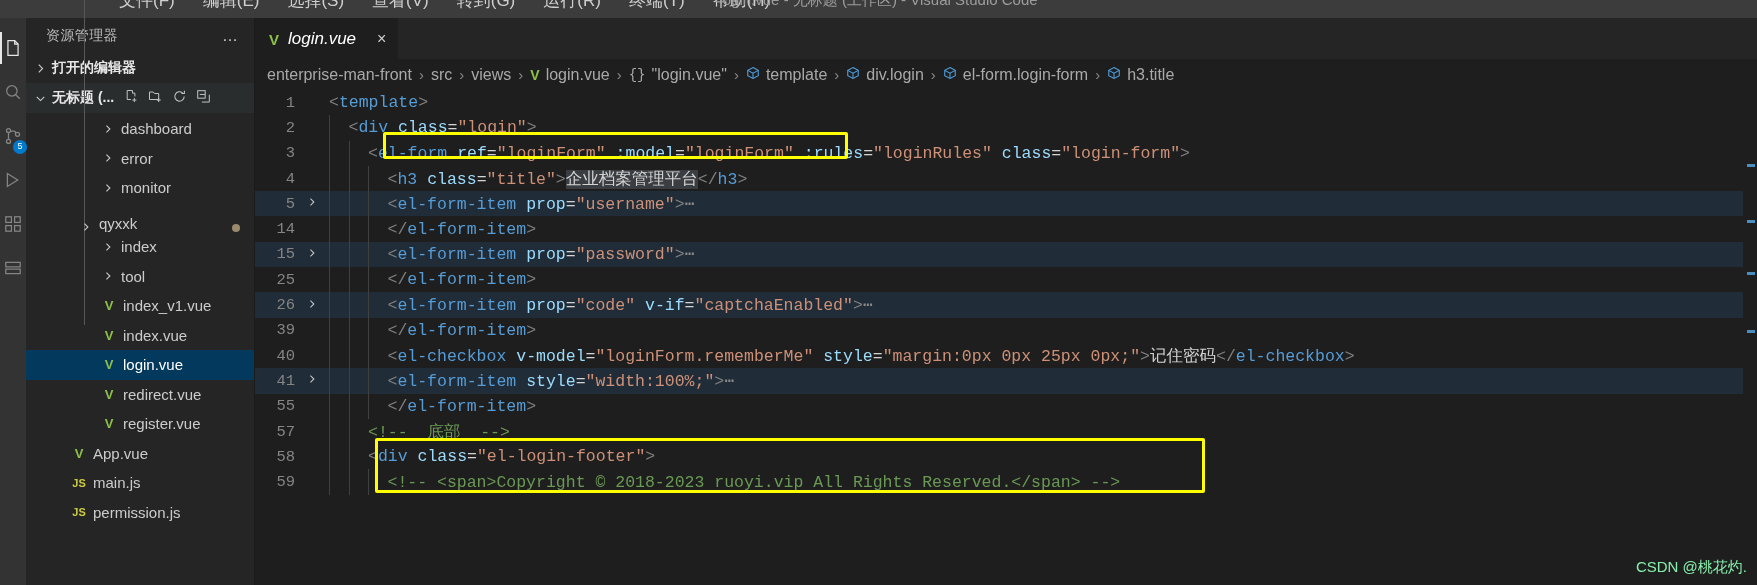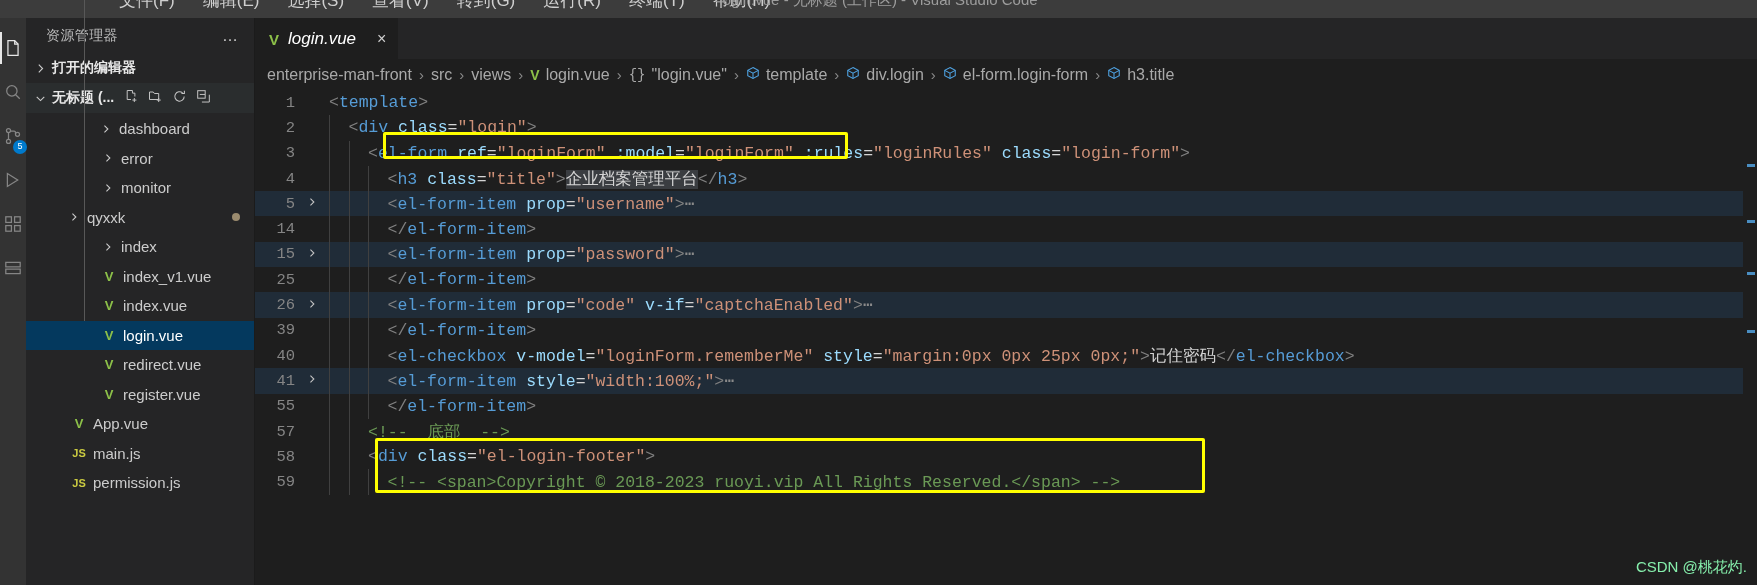--- a/index.html
+++ b/index.html
@@ -265,21 +265,21 @@
                 <path d="M6.3 13.9h7.9V6.1"></path>
                 <path d="M4 5.8h5.6"></path>
             </svg>
           </span>
         </span>
       </div>
 
       <div class="tree">
         <div class="guide" style="left:84px; top:0; height:325px;"></div>
 
-      <div class="row" style="padding-left: 36px; margin-left: 36px;">
+      <div class="row" style="padding-left: 74px;">
             <span class="twisty">
               <svg width="10" height="10" viewBox="0 0 16 16" fill="none" stroke="currentColor" stroke-width="1.7">
                 <path d="M5.5 2.5 11 8l-5.5 5.5"></path>
               </svg>
             </span>
             <span>dashboard</span>
           </div>
           <div class="row" style="padding-left: 74px;">
             <span class="twisty">
               <svg width="10" height="10" viewBox="0 0 16 16" fill="none" stroke="currentColor" stroke-width="1.7">
@@ -289,36 +289,44 @@
             <span>error</span>
           </div>
           <div class="row" style="padding-left: 74px;">
             <span class="twisty">
               <svg width="10" height="10" viewBox="0 0 16 16" fill="none" stroke="currentColor" stroke-width="1.7">
                 <path d="M5.5 2.5 11 8l-5.5 5.5"></path>
               </svg>
             </span>
             <span>monitor</span>
           </div>
-          <div class="row" style="padding-left: 40px;">
+          <div class="row" style="padding-left: 52px; align-items: flex-end;">
             <span class="twisty">
               <svg width="10" height="10" viewBox="0 0 16 16" fill="none" stroke="currentColor" stroke-width="1.7">
                 <path d="M5.5 2.5 11 8l-5.5 5.5"></path>
               </svg>
             </span>
             <span>qyxxk</span>
             <span class="dot"></span>
           </div>
           <div class="row" style="padding-left: 74px;">
             <span class="twisty">
               <svg width="10" height="10" viewBox="0 0 16 16" fill="none" stroke="currentColor" stroke-width="1.7">
                 <path d="M5.5 2.5 11 8l-5.5 5.5"></path>
               </svg>
             </span>
             <span>index</span>
+          </div>
+          <div class="row" style="padding-left: 74px;">
+            <span class="twisty">
+              <svg width="10" height="10" viewBox="0 0 16 16" fill="none" stroke="currentColor" stroke-width="1.7">
+                <path d="M5.5 2.5 11 8l-5.5 5.5"></path>
+              </svg>
+            </span>
+            <span>tool</span>
           </div>
           <div class="row" style="padding-left: 74px;">
             <span class="ficon vue">V</span>
             <span>index_v1.vue</span>
           </div>
           <div class="row" style="padding-left: 74px;">
             <span class="ficon vue">V</span>
             <span>index.vue</span>
           </div>
           <div class="row selected" style="padding-left: 74px;">

